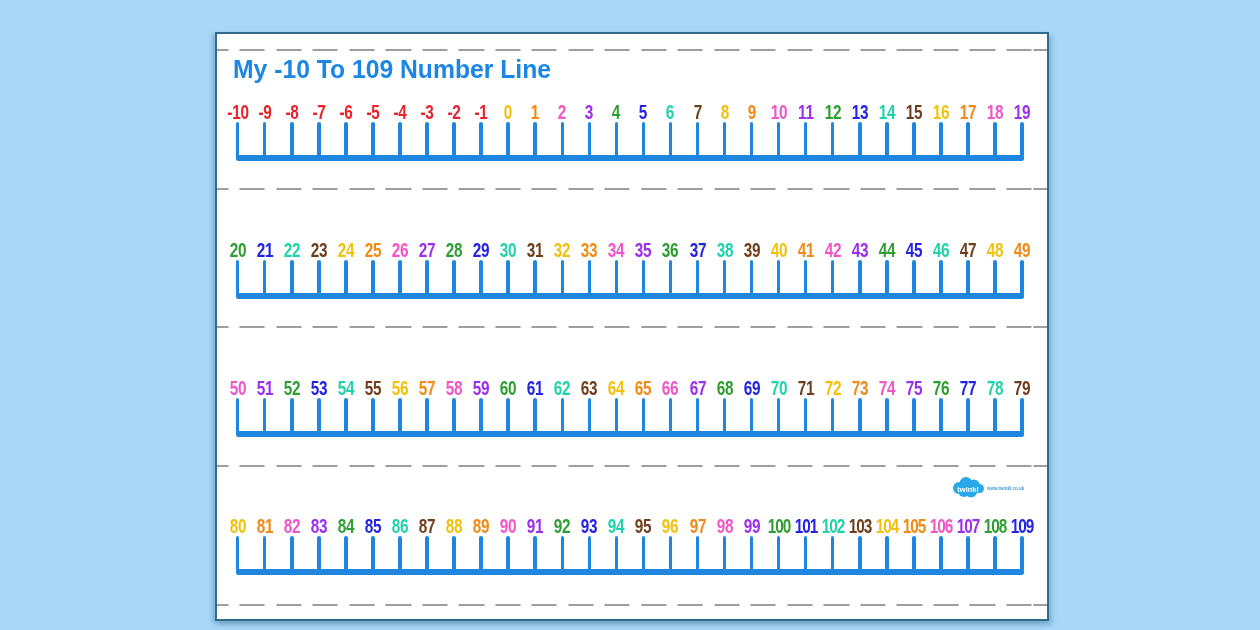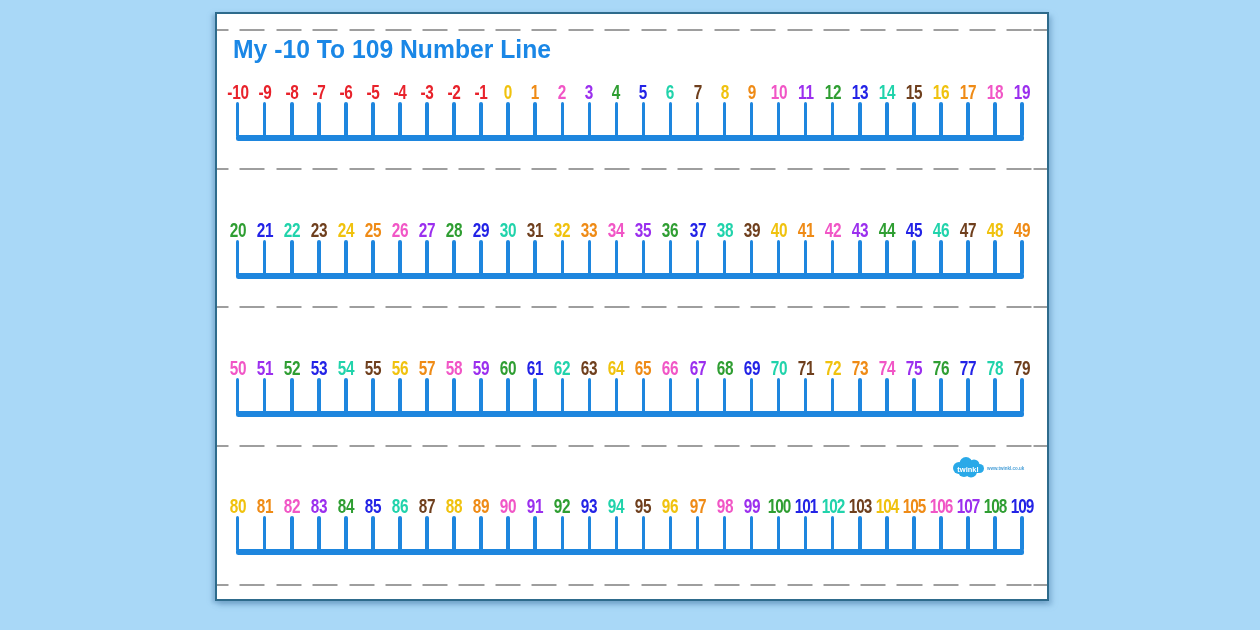--- a/index.html
+++ b/index.html
@@ -1,17 +1,17 @@
 <!DOCTYPE html>
 <html><head>
 <meta charset="utf-8">
 <style>
   html,body{margin:0;padding:0;}
   body{width:1260px;height:630px;background:#a9d8f7;font-family:"Liberation Sans",sans-serif;overflow:hidden;position:relative;}
-  .page{position:absolute;left:215px;top:12px;width:830px;height:585px;background:#ffffff;border:2.5px solid #2e6b8c;box-shadow:-3px 2px 4px rgba(100,150,190,.55),3px 4px 5px rgba(100,150,190,.55);}
+  .page{position:absolute;left:215px;top:32px;width:830px;height:585px;background:#ffffff;border:2.5px solid #2e6b8c;box-shadow:-3px 2px 4px rgba(100,150,190,.55),3px 4px 5px rgba(100,150,190,.55);}
   .dash{position:absolute;left:0;width:830px;height:2px;background:repeating-linear-gradient(to right,#9e9e9e 0px,#9e9e9e 25px,transparent 25px,transparent 36.5px);background-position:-13.5px 0;}
   .title{position:absolute;color:#1a87e6;font-weight:bold;font-size:26px;line-height:26px;white-space:nowrap;transform-origin:left top;}
   .num{position:absolute;width:36px;margin-left:-18px;text-align:center;font-weight:bold;font-size:21px;line-height:20px;letter-spacing:-0.3px;transform:scaleX(0.73);transform-origin:center top;}
   .n3{letter-spacing:-1.4px;}
   .tick{position:absolute;width:3.6px;margin-left:-1.8px;background:#1e86de;border-radius:2px;}
   .nline{position:absolute;background:#1e86de;border-radius:2.5px;}
 </style>
 </head>
 <body>
 <div class="page">

